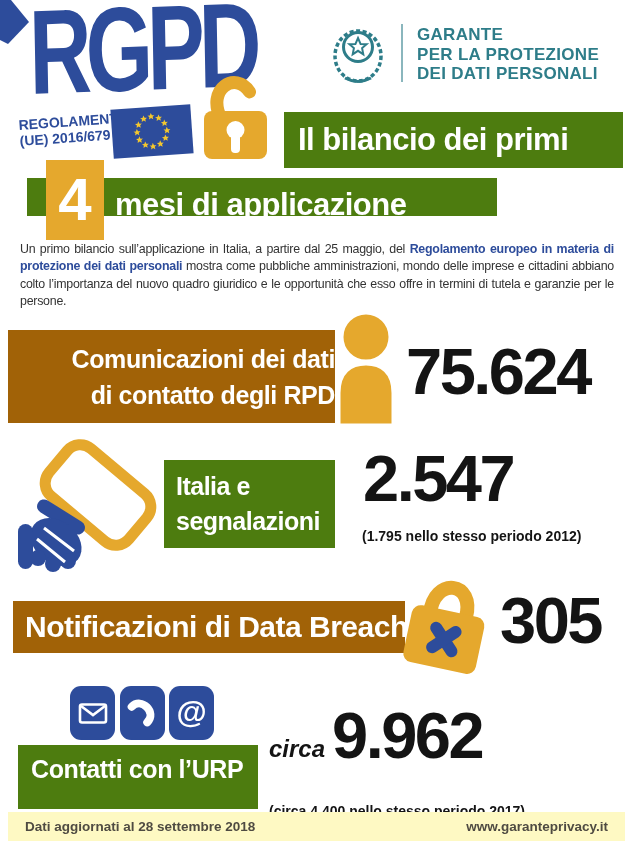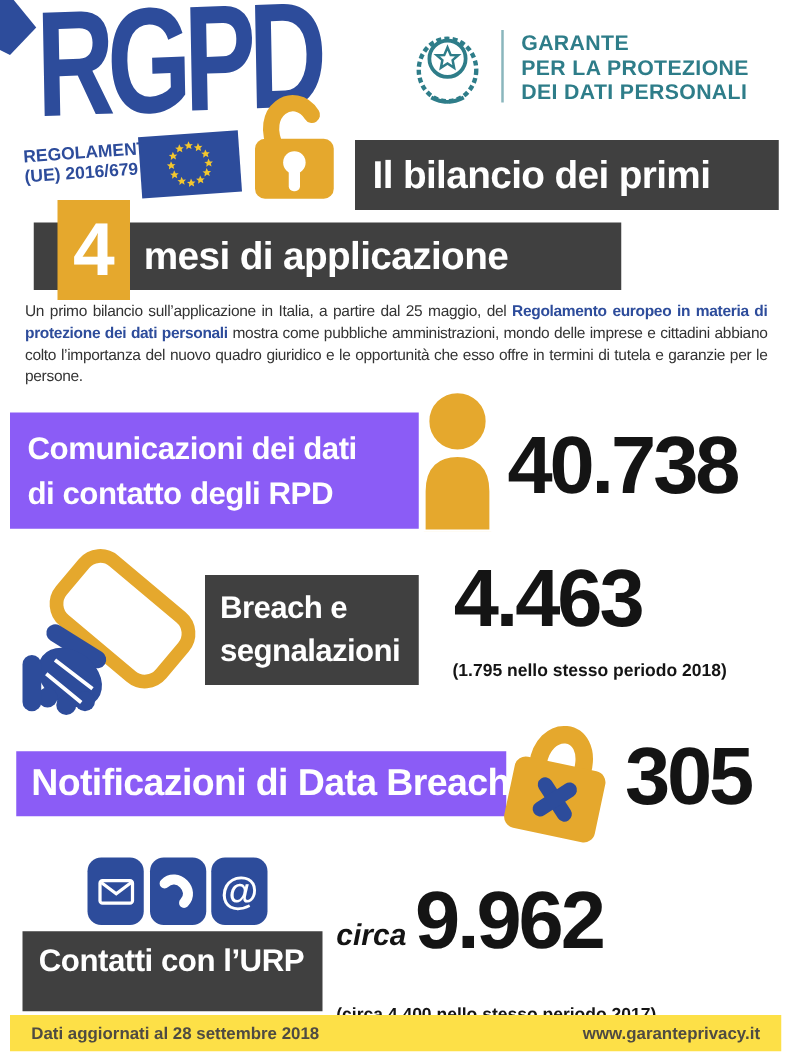--- a/index.html
+++ b/index.html
@@ -31,45 +31,45 @@
   .lock-top { position:absolute; left:194px; top:74px; z-index:3; }
 
   .garante { position:absolute; left:330px; top:20px; display:flex; align-items:flex-start; }
   .garante .divider { width:2px; height:58px; background:#8ab6bd; margin:4px 14px 0 15px; }
   .garante .gtext {
     color:#2e7d89; font-weight:bold; font-size:17px; line-height:19.5px;
     letter-spacing:.3px; padding-top:5px; white-space:nowrap;
   }
 
   
-  .banner { background:#404040; color:#fff; font-weight:bold; position:absolute; }
+  .banner { background:#4d7c0f; color:#fff; font-weight:bold; position:absolute; }
   .banner-head1 {
     left:284px; top:112px; width:339px; height:56px;
     font-size:31px; line-height:56px; padding-left:14px; letter-spacing:-.5px; white-space:nowrap;
   }
   .banner-head2 {
-    left:27px; top:178px; width:470px; height:54px; z-index:1;
+    left:27px; top:178px; width:470px; height:38px; z-index:1;
     font-size:31px; line-height:54px; padding-left:88px; letter-spacing:-.5px; white-space:nowrap;
   }
   .num4-box {
     position:absolute; left:46px; top:160px; width:58px; height:80px; z-index:2;
     background:#e5a82d; color:#fff; font-size:60px; font-weight:bold;
     text-align:center; line-height:80px;
   }
 
   
   .intro {
     position:absolute; left:20px; top:241px; width:594px;
     font-size:12.4px; line-height:17.4px; color:#333; text-align:justify;
     letter-spacing:-.25px;
   }
   .intro .hl { color:#2d4c9b; font-weight:bold; }
 
   
-  .gold-banner { background:#8b5cf6; color:#fff; font-weight:bold; position:absolute; }
+  .gold-banner { background:#a16207; color:#fff; font-weight:bold; position:absolute;text-align:right; }
   .s1-banner {
     left:8px; top:330px; width:327px; height:93px;
     font-size:25px; line-height:36px; padding:11px 0 0 14px; letter-spacing:-.4px; white-space:nowrap;
   }
   .person-icon { position:absolute; left:334px; top:311px; }
 
   .big-num {
     position:absolute; font-weight:bold; color:#141414;
     font-size:65px; line-height:1.1; letter-spacing:-2.5px; white-space:nowrap;
   }
@@ -105,21 +105,21 @@
     left:18px; top:745px; width:240px; height:64px;
     font-size:25px; line-height:48px; padding-left:13px; letter-spacing:-.4px; white-space:nowrap;
   }
   .s4-circa { position:absolute; left:269px; top:735px; font-size:24px; font-weight:bold; color:#141414;font-style:italic; }
   .s4-value { left:332px; top:700px; }
   .s4-note  { left:269px; top:775px;margin-top:28px; }
 
   
   .footer-bar {
     position:absolute; left:8px; top:812px; width:617px; height:29px;
-    background:#fde047; color:#4f4b42; font-weight:bold; font-size:13.5px;
+    background:#fef9c3; color:#4f4b42; font-weight:bold; font-size:13.5px;
     display:flex; align-items:center; justify-content:space-between;
     padding:0 17px;
   }
 </style>
 </head>
 <body>
 
 <div class="page">
 
   <svg class="abs" style="left:0;top:0" width="34" height="52">
@@ -182,41 +182,41 @@
   <p class="intro"><span>Un primo bilancio sull’applicazione in Italia, a partire dal 25 maggio, del </span><span class="hl">Regolamento europeo in materia di protezione dei dati personali</span><span> mostra come pubbliche amministrazioni, mondo delle imprese e cittadini abbiano colto l’importanza del nuovo quadro giuridico e le opportunità che esso offre in termini di tutela e garanzie per le persone.</span></p>
 
   <div class="gold-banner s1-banner">
     <div>Comunicazioni dei dati</div>
     <div>di contatto degli RPD</div>
   </div>
   <svg class="person-icon" width="64" height="114">
     <circle cx="32" cy="26" r="24" fill="#e5a82d" stroke="#fff" stroke-width="3"></circle>
     <path d="M5 114 V82 C5 61 17 53 32 53 C47 53 59 61 59 82 V114 Z" fill="#e5a82d" stroke="#fff" stroke-width="3"></path>
   </svg>
-  <div class="big-num s1-value">40.738</div>
+  <div class="big-num s1-value">75.624</div>
 
   <svg class="hand-icon" width="168" height="152">
     <rect x="40" y="34" width="104" height="62" rx="17" fill="none" stroke="#e5a82d" stroke-width="11" transform="rotate(40 92 65)"></rect>
     <rect x="58" y="88" width="15" height="8" rx="2.5" fill="#e5a82d" transform="rotate(40 65 92)"></rect>
     <g fill="#2d4c9b">
       <rect x="28" y="80" width="54" height="14" rx="7" transform="rotate(32 55 87)"></rect>
       <ellipse cx="50" cy="112" rx="28" ry="21" transform="rotate(38 50 112)"></ellipse>
       <circle cx="32" cy="128" r="8"></circle>
       <circle cx="47" cy="134" r="8"></circle>
       <circle cx="62" cy="131" r="8"></circle>
       <rect x="12" y="94" width="15" height="45" rx="7.5"></rect>
     </g>
     <path d="M38 98 L68 121 M31 109 L59 132" stroke="#fff" stroke-width="3" fill="none"></path>
   </svg>
   <div class="banner s2-banner">
-    <div>Breach e</div>
+    <div>Italia e</div>
     <div>segnalazioni</div>
   </div>
-  <div class="big-num s2-value">4.463</div>
-  <div class="note s2-note">(1.795 nello stesso periodo 2018)</div>
+  <div class="big-num s2-value">2.547</div>
+  <div class="note s2-note">(1.795 nello stesso periodo 2012)</div>
 
   <div class="gold-banner s3-banner">Notificazioni di Data Breach</div>
   <svg class="lockx-icon" width="104" height="114">
     <g transform="rotate(12 52 75)">
       <path d="M31 54 C27 16 69 12 67 50" stroke="#e5a82d" stroke-width="14" fill="none" stroke-linecap="round"></path>
       <rect x="13" y="47" width="74" height="58" rx="9" fill="#e5a82d"></rect>
       <g fill="#2d4c9b">
         <rect x="30" y="70" width="40" height="12" rx="6" transform="rotate(45 50 76)"></rect>
         <rect x="30" y="70" width="40" height="12" rx="6" transform="rotate(-45 50 76)"></rect>
       </g>

